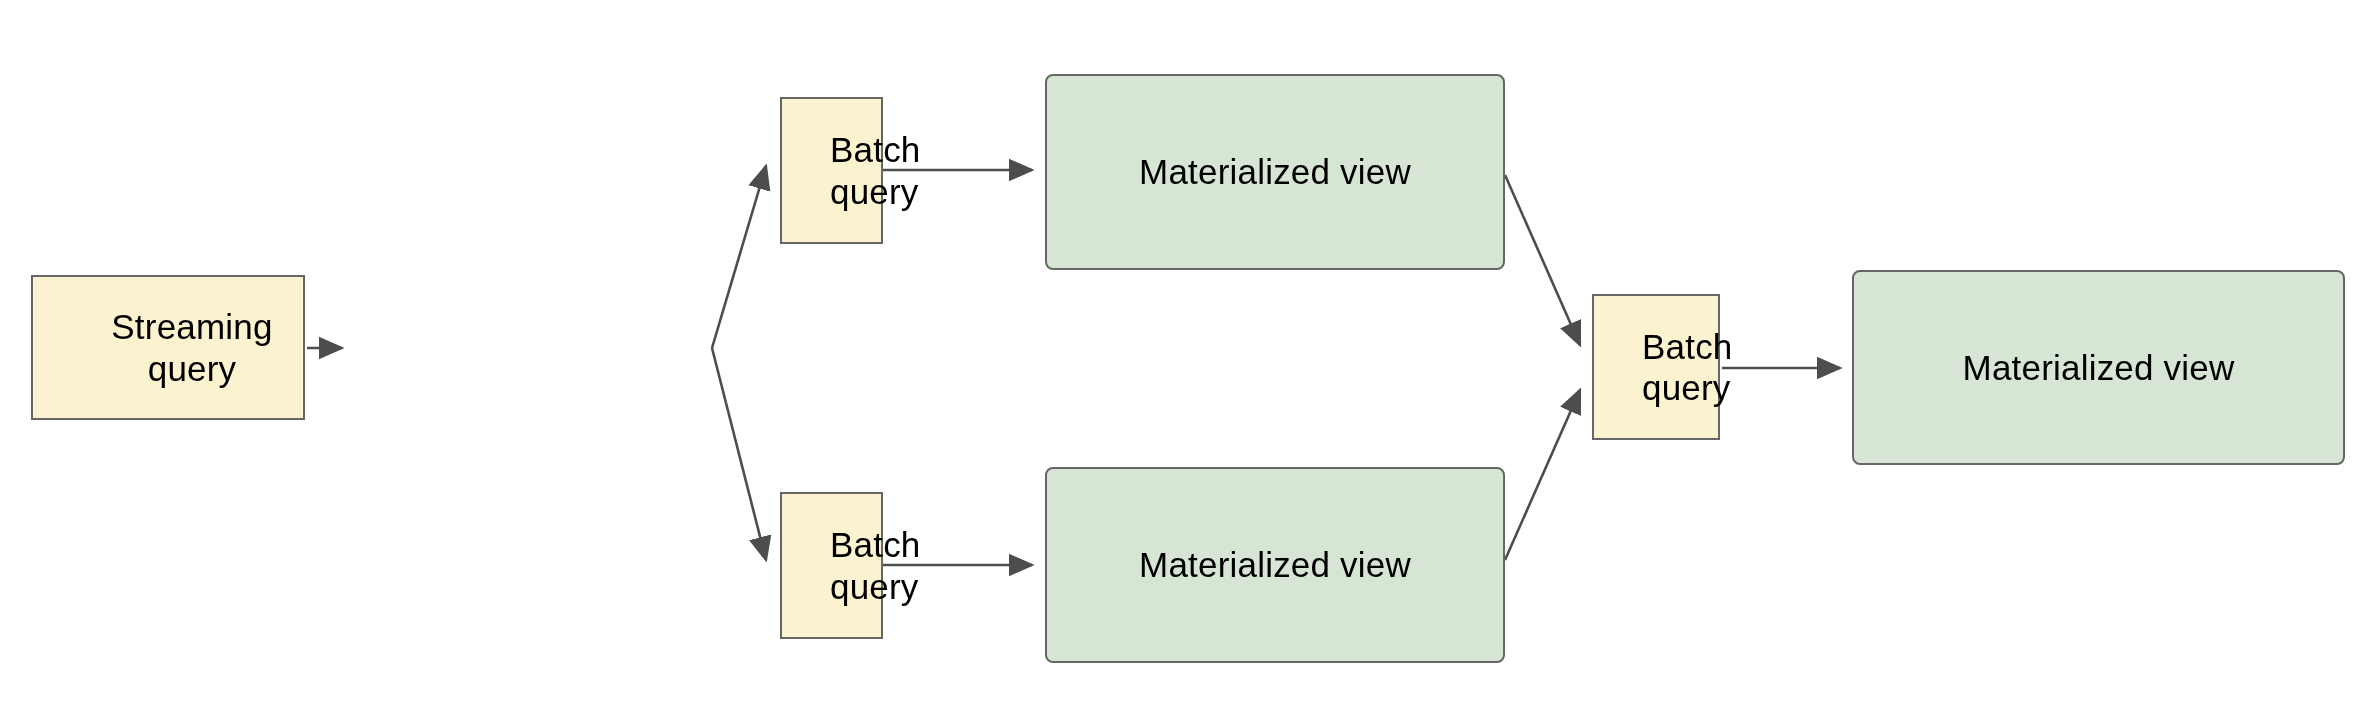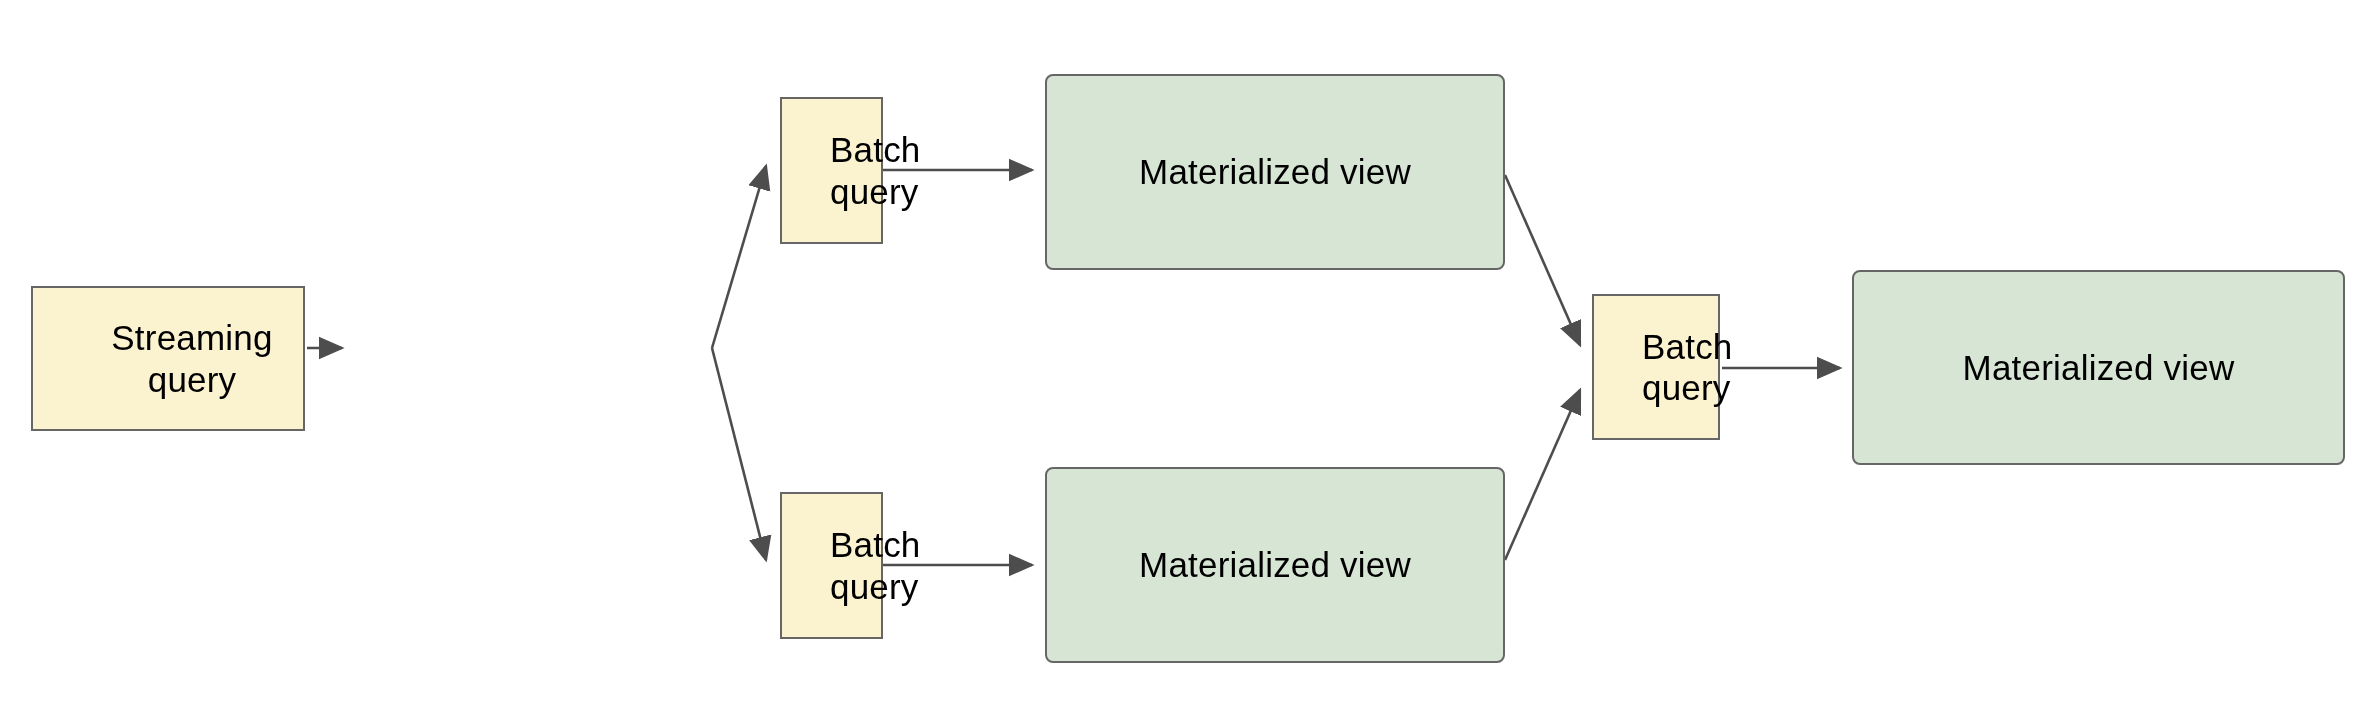--- a/index.html
+++ b/index.html
@@ -70,21 +70,21 @@
       <path d="M 712 348 L 766 166"></path>
       <path d="M 712 348 L 766 560"></path>
       <path d="M 883 170 L 1032 170"></path>
       <path d="M 883 565 L 1032 565"></path>
       <path d="M 1505 175 L 1580 345"></path>
       <path d="M 1505 560 L 1580 390"></path>
       <path d="M 1722 368 L 1840 368"></path>
     </g>
   </svg>
 
-  <div class="node yellow" id="node-streaming-query" style="left:31px; top:275px; width:274px; height:145px;margin-top:11px;">
+  <div class="node yellow" id="node-streaming-query" style="left:31px; top:275px; width:274px; height:145px;">
     <span class="label">Streaming
 query</span>
   </div>
 
 
   <div class="node yellow" id="node-batch-query-top" style="left:780px; top:97px; width:103px; height:147px;">
     <span class="label">Batch
 query</span>
   </div>
 

